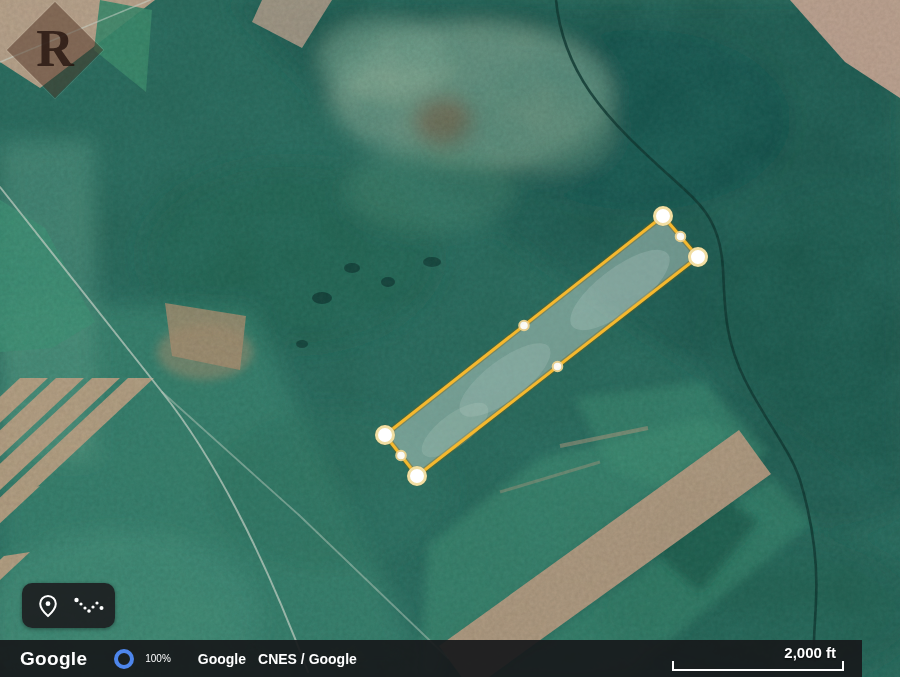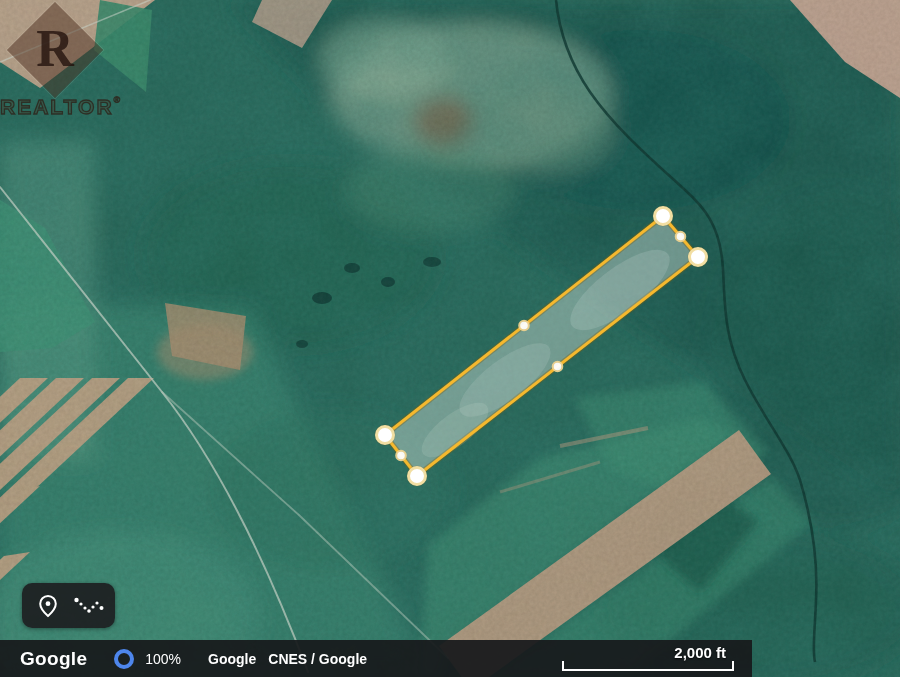--- a/index.html
+++ b/index.html
@@ -20,25 +20,25 @@
   .wordmark .reg{font-size:9px;letter-spacing:0;vertical-align:top;-webkit-text-stroke:.7px rgba(45,28,20,.72);}
 
   
   .tools{position:absolute;left:22px;top:583px;width:93px;height:45px;border-radius:10px;
          background:rgba(29,30,33,.92);display:flex;align-items:center;justify-content:space-evenly;
          box-shadow:0 1px 4px rgba(0,0,0,.4);}
   .tools button{background:none;border:0;padding:0;width:32px;height:32px;display:flex;
                 align-items:center;justify-content:center;cursor:pointer;}
 
   
-  .footer{position:absolute;left:0;bottom:0;width:752px;height:37px;background:rgba(24,27,29,.94);
+  .footer{position:absolute;left:0;bottom:0;width:862px;height:37px;background:rgba(24,27,29,.94);
           display:flex;align-items:center;color:#fff;}
   .glogo{margin-left:20px;font-size:19px;font-weight:700;letter-spacing:.3px;cursor:pointer;}
   .ring{margin-left:27px;width:12px;height:12px;border:4px solid #4e86ec;border-radius:50%;flex:0 0 auto;}
-  .zoomtxt{margin-left:11px;font-size:14px;font-weight:400;}
+  .zoomtxt{margin-left:11px;font-size:10px;font-weight:400;}
   .attr{margin-left:27px;font-size:14px;font-weight:600;display:flex;}
   .attr .gap{display:inline-block;width:12px;}
   .scale{position:absolute;right:18px;bottom:6px;width:172px;height:26px;}
   .scale-line{position:absolute;left:0;right:0;bottom:0;height:8px;
               border-left:2px solid #fff;border-right:2px solid #fff;border-bottom:2px solid #fff;}
   .scale-label{position:absolute;right:8px;bottom:10px;font-size:15px;font-weight:600;
                text-shadow:0 1px 2px rgba(0,0,0,.85);}
 </style>
 </head>
 <body>
@@ -159,21 +159,20 @@
         <circle cx="385" cy="435" r="8.5" fill="#ffffff" stroke="#f2dea2" stroke-width="3"></circle>
         <circle cx="417" cy="476" r="8.5" fill="#ffffff" stroke="#f2dea2" stroke-width="3"></circle>
       </g>
     </g>
   </svg>
 
   <div class="watermark">
     <div class="diamond">
       <span class="r">R</span>
     </div>
-    <div class="wordmark"><span>REALTOR</span><span class="reg">®</span></div>
   </div>
 
   <div class="tools">
     <button title="">
       <svg width="22" height="24" viewBox="0 0 22 24">
         <path d="M11 2 C6.6 2 3.2 5.4 3.2 9.7 C3.2 15 11 22 11 22 S18.8 15 18.8 9.7 C18.8 5.4 15.4 2 11 2 Z" fill="none" stroke="#ffffff" stroke-width="2"></path>
         <circle cx="11" cy="9.7" r="2.4" fill="#ffffff"></circle>
       </svg>
     </button>
     <button title="">

